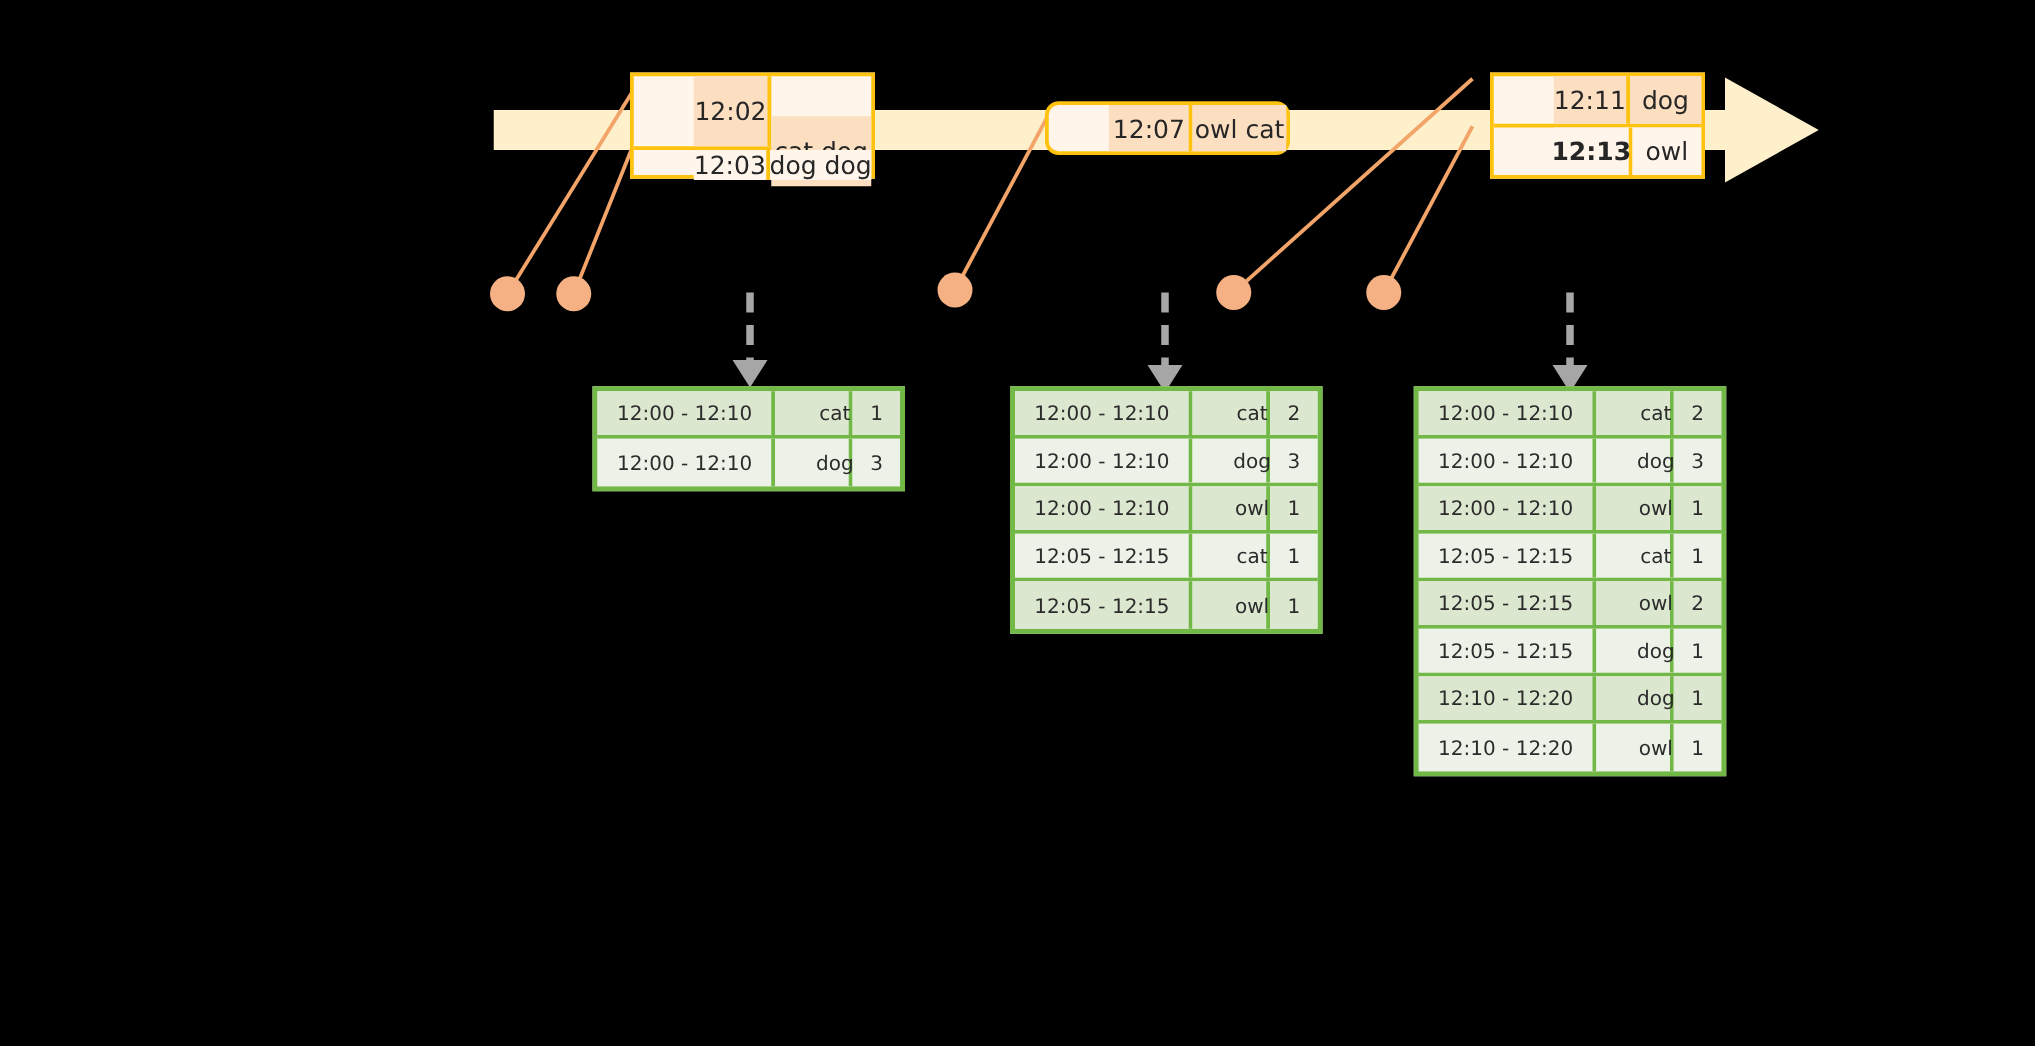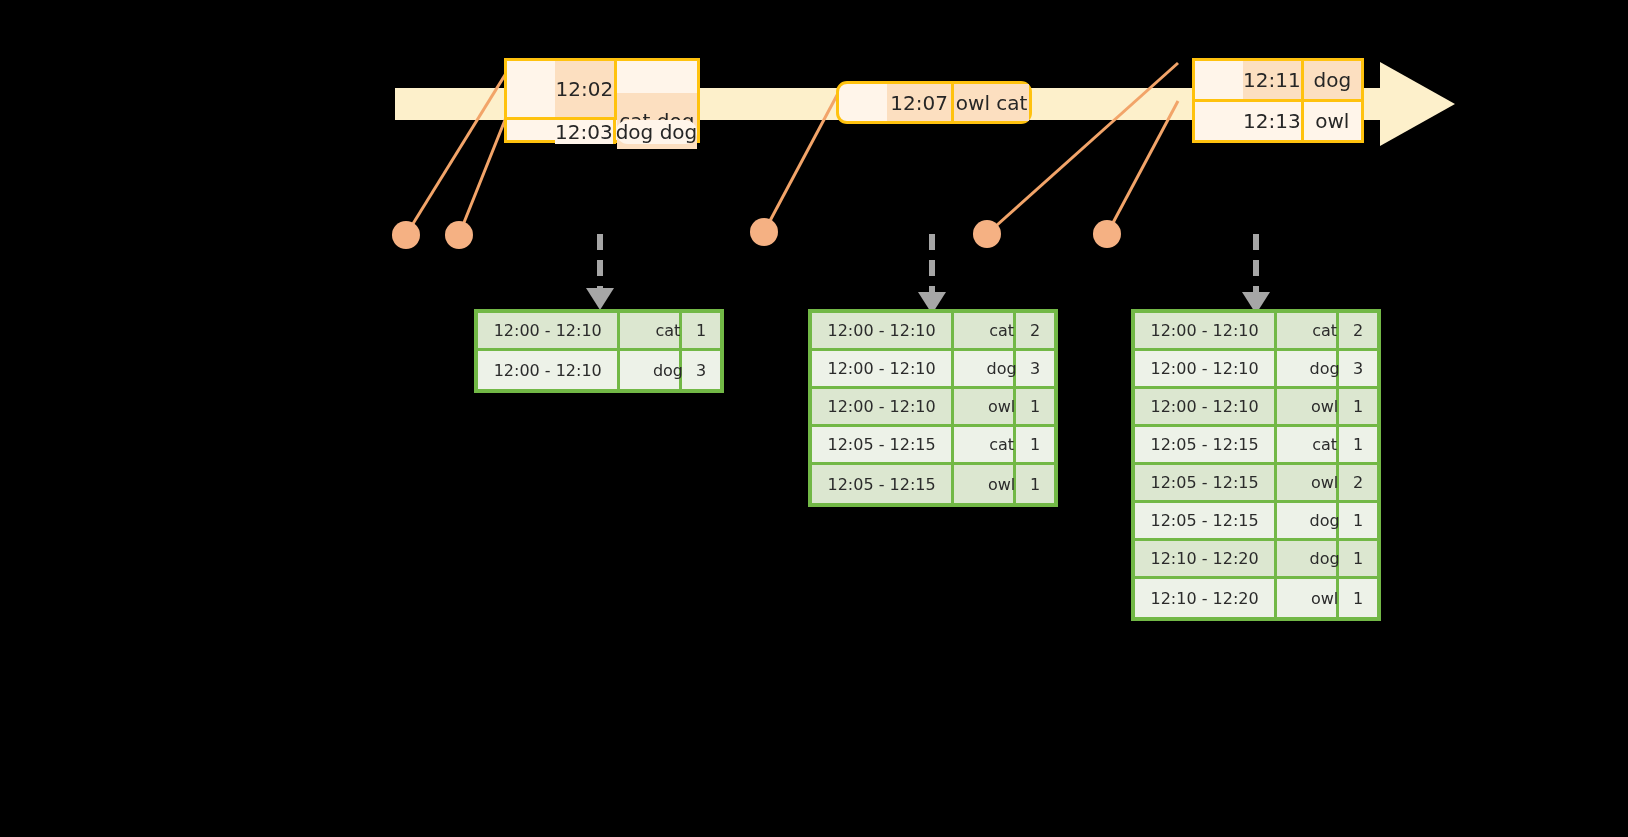--- a/index.html
+++ b/index.html
@@ -130,38 +130,38 @@
     </g>
   </svg>
 
   <div class="event-card" style="left:504px; top:58px; width:196px; height:85px;">
     <div class="event-row shade">
       <div class="ev-time" style="width:82px;">12:02</div>
       <div class="ev-words" style="width:108px;margin-top:32px;">cat dog</div>
     </div>
     <div class="event-row">
       <div class="ev-time" style="width:82px;">12:03</div>
-      <div class="ev-words" style="width:116px;border-radius:12px;">dog dog</div>
+      <div class="ev-words" style="width:116px;">dog dog</div>
     </div>
   </div>
 
   <div class="event-card" style="left:836px; top:81px; width:196px; height:43px;border-radius:11px;">
     <div class="event-row shade">
       <div class="ev-time" style="width:82px;">12:07</div>
       <div class="ev-words" style="width:92px;">owl cat</div>
     </div>
   </div>
 
   <div class="event-card" style="left:1192px; top:58px; width:172px; height:85px;">
     <div class="event-row shade">
       <div class="ev-time" style="width:74px;">12:11</div>
       <div class="ev-words" style="width:92px;">dog</div>
     </div>
     <div class="event-row">
-      <div class="ev-time" style="width:63px;">12:13</div>
+      <div class="ev-time" style="width:63px;font-weight:bold;">12:13</div>
       <div class="ev-words" style="width:92px;">owl</div>
     </div>
   </div>
 
   <div class="result-table t1" style="left:474px; top:309px; width:250px;">
     <div class="res-row shade">
       <div class="res-cell c-window">12:00 - 12:10</div>
       <div class="res-cell c-word">cat</div>
       <div class="res-cell c-count">1</div>
     </div>

